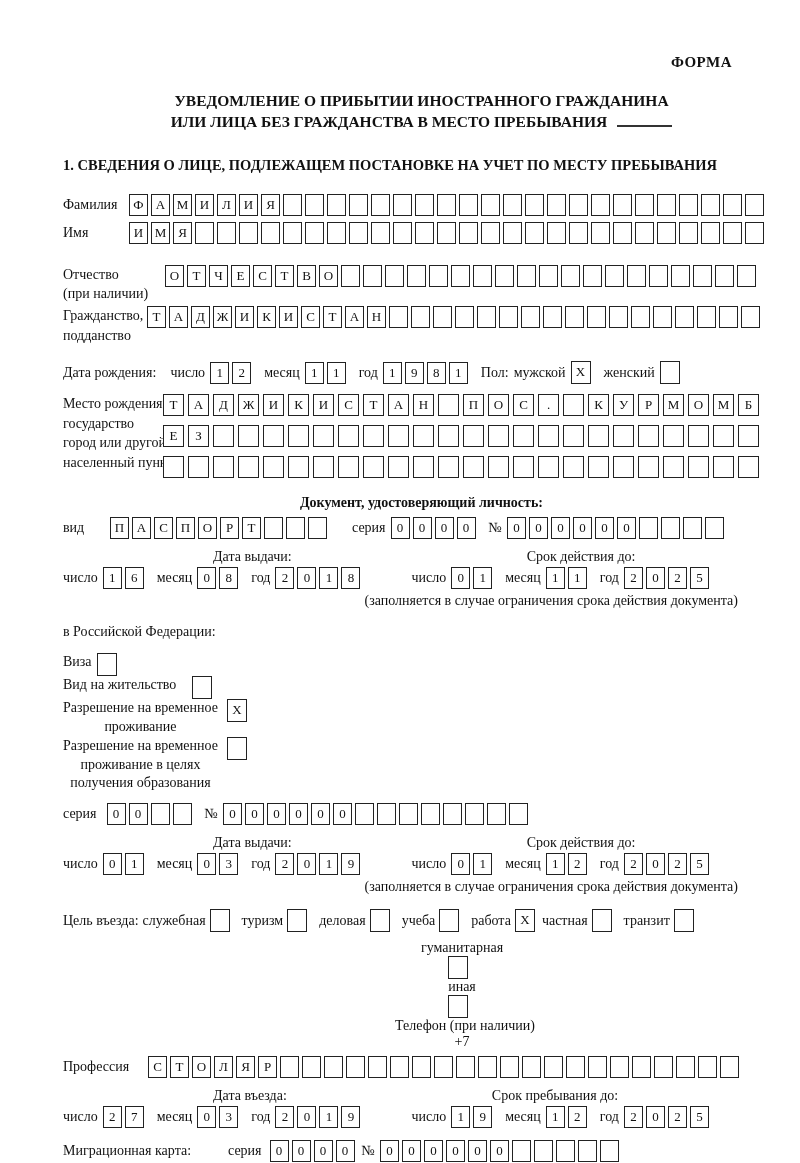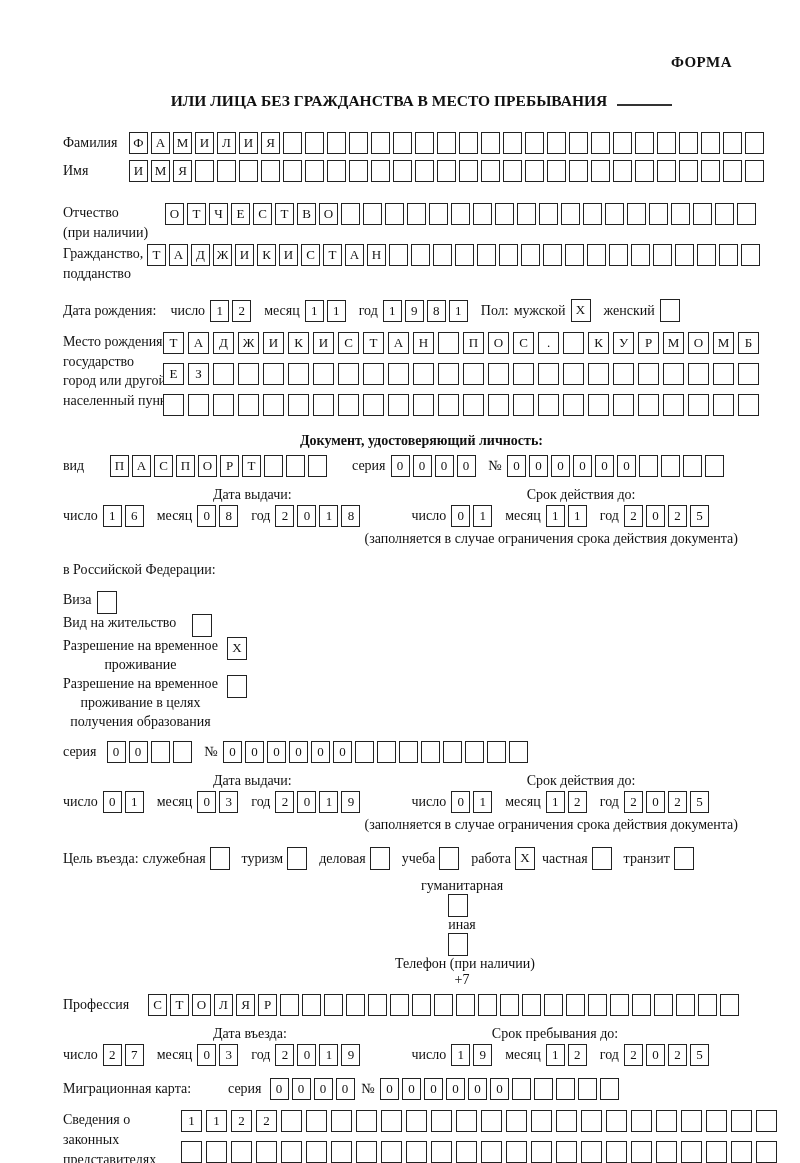--- a/index.html
+++ b/index.html
@@ -52,23 +52,25 @@
 </style>
 </head>
 <body>
 
 <div class="page">
 
 
   <div class="forma">ФОРМА</div>
 
   <div class="title">
+    <div>УВЕДОМЛЕНИЕ О ПРИБЫТИИ ИНОСТРАННОГО ГРАЖДАНИНА</div>
     <div><span>ИЛИ ЛИЦА БЕЗ ГРАЖДАНСТВА В МЕСТО ПРЕБЫВАНИЯ</span><span class="blank-line"></span></div>
   </div>
 
+  <div class="sec">1. СВЕДЕНИЯ О ЛИЦЕ, ПОДЛЕЖАЩЕМ ПОСТАНОВКЕ НА УЧЕТ ПО МЕСТУ ПРЕБЫВАНИЯ</div>
 
   <div class="row" style="margin-top:20px;">
     <span class="lbl" style="width:66px;">Фамилия</span>
     <span class="boxes"><span class="box">Ф</span><span class="box">А</span><span class="box">М</span><span class="box">И</span><span class="box">Л</span><span class="box">И</span><span class="box">Я</span><span class="box"></span><span class="box"></span><span class="box"></span><span class="box"></span><span class="box"></span><span class="box"></span><span class="box"></span><span class="box"></span><span class="box"></span><span class="box"></span><span class="box"></span><span class="box"></span><span class="box"></span><span class="box"></span><span class="box"></span><span class="box"></span><span class="box"></span><span class="box"></span><span class="box"></span><span class="box"></span><span class="box"></span><span class="box"></span></span>
   </div>
 
   <div class="row">
     <span class="lbl" style="width:66px;">Имя</span>
     <span class="boxes"><span class="box">И</span><span class="box">М</span><span class="box">Я</span><span class="box"></span><span class="box"></span><span class="box"></span><span class="box"></span><span class="box"></span><span class="box"></span><span class="box"></span><span class="box"></span><span class="box"></span><span class="box"></span><span class="box"></span><span class="box"></span><span class="box"></span><span class="box"></span><span class="box"></span><span class="box"></span><span class="box"></span><span class="box"></span><span class="box"></span><span class="box"></span><span class="box"></span><span class="box"></span><span class="box"></span><span class="box"></span><span class="box"></span><span class="box"></span></span>
   </div>

